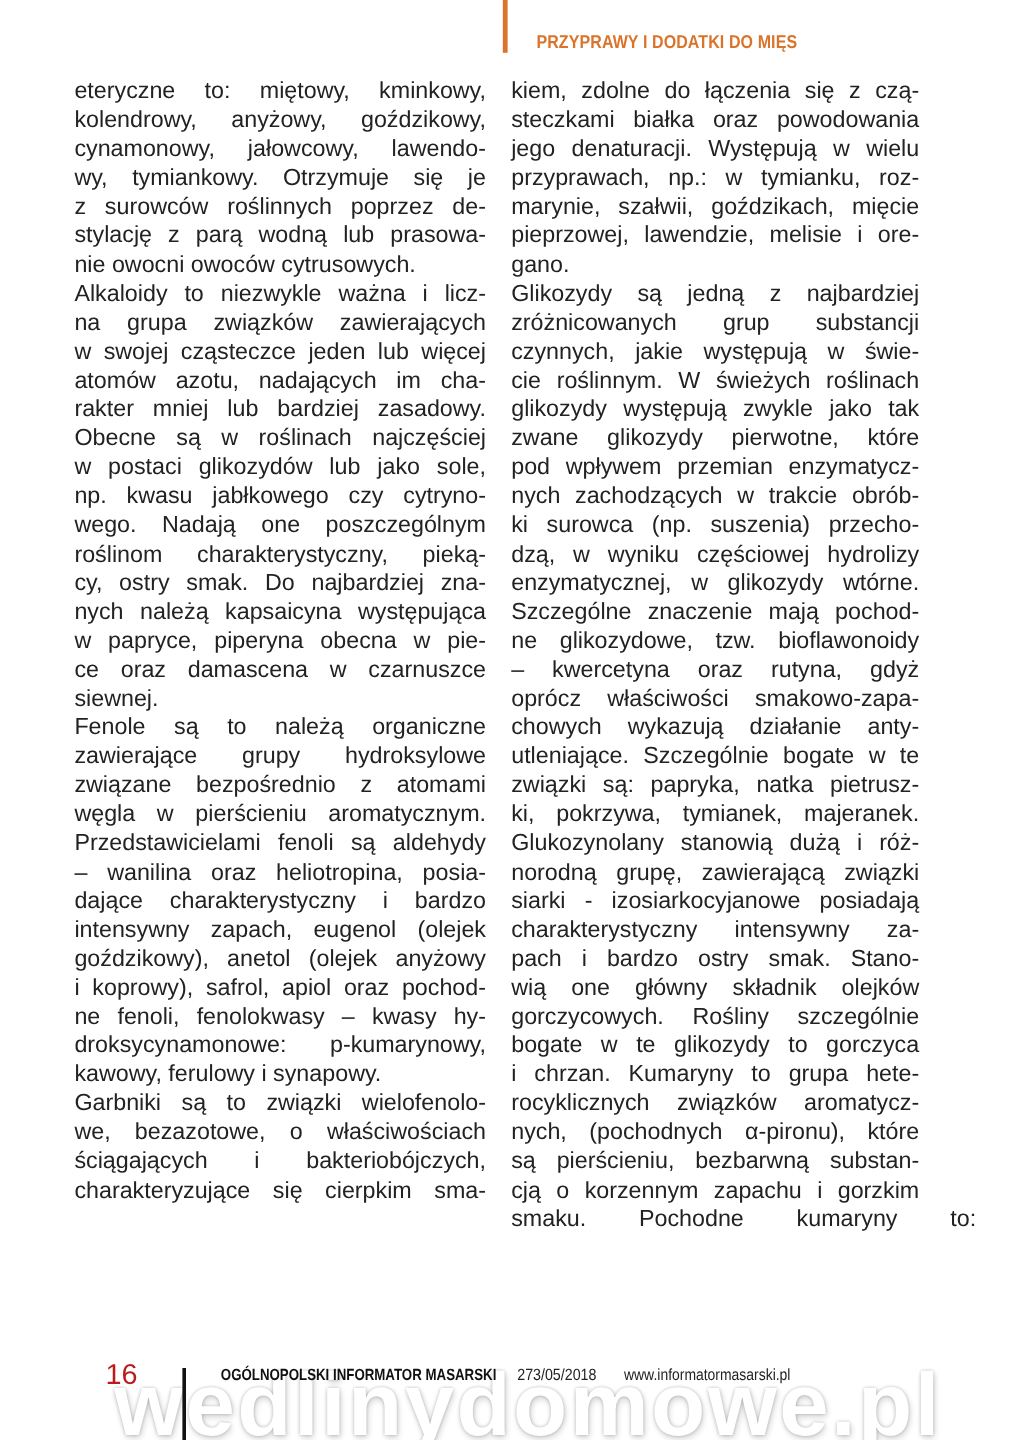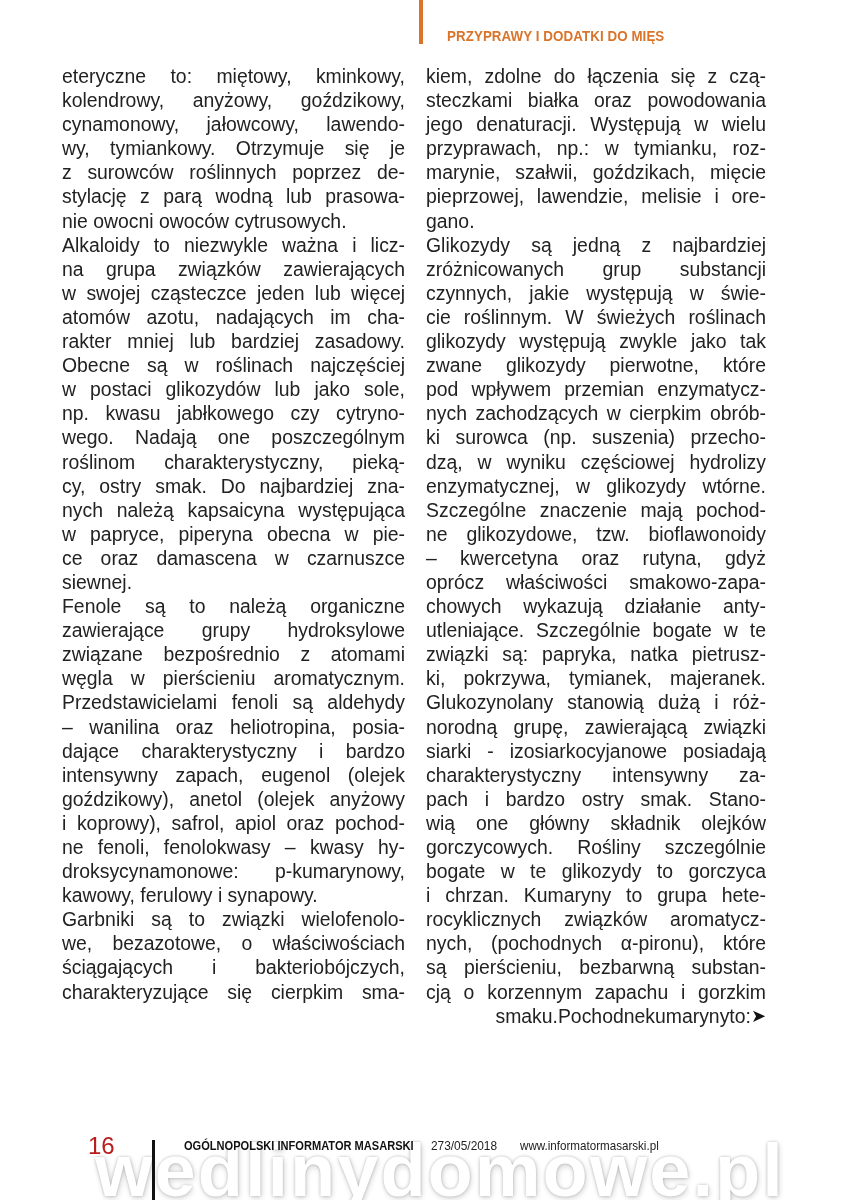--- a/index.html
+++ b/index.html
@@ -75,21 +75,21 @@
     <span class="line">marynie, szałwii, goździkach, mięcie</span>
     <span class="line">pieprzowej, lawendzie, melisie i ore-</span>
     <span class="line last">gano.</span>
     <span class="line">Glikozydy są jedną z najbardziej</span>
     <span class="line">zróżnicowanych grup substancji</span>
     <span class="line">czynnych, jakie występują w świe-</span>
     <span class="line">cie roślinnym. W świeżych roślinach</span>
     <span class="line">glikozydy występują zwykle jako tak</span>
     <span class="line">zwane glikozydy pierwotne, które</span>
     <span class="line">pod wpływem przemian enzymatycz-</span>
-    <span class="line">nych zachodzących w cierpkim obrób-</span>
+    <span class="line">nych zachodzących w trakcie obrób-</span>
     <span class="line">ki surowca (np. suszenia) przecho-</span>
     <span class="line">dzą, w wyniku częściowej hydrolizy</span>
     <span class="line">enzymatycznej, w glikozydy wtórne.</span>
     <span class="line">Szczególne znaczenie mają pochod-</span>
     <span class="line">ne glikozydowe, tzw. bioflawonoidy</span>
     <span class="line">– kwercetyna oraz rutyna, gdyż</span>
     <span class="line">oprócz właściwości smakowo-zapa-</span>
     <span class="line">chowych wykazują działanie anty-</span>
     <span class="line">utleniające. Szczególnie bogate w te</span>
     <span class="line">związki są: papryka, natka pietrusz-</span>
@@ -100,21 +100,21 @@
     <span class="line">charakterystyczny intensywny za-</span>
     <span class="line">pach i bardzo ostry smak. Stano-</span>
     <span class="line">wią one główny składnik olejków</span>
     <span class="line">gorczycowych. Rośliny szczególnie</span>
     <span class="line">bogate w te glikozydy to gorczyca</span>
     <span class="line">i chrzan. Kumaryny to grupa hete-</span>
     <span class="line">rocyklicznych związków aromatycz-</span>
     <span class="line">nych, (pochodnych α-pironu), które</span>
     <span class="line">są pierścieniu, bezbarwną substan-</span>
     <span class="line">cją o korzennym zapachu i gorzkim</span>
-    <span class="line last" style="text-align: justify; text-align-last: justify; display: flex; justify-content: flex-end;">
+    <span class="line last" style="text-align: justify; text-align-last: justify; display: flex; justify-content: flex-start; gap: 44px;">
       <span>smaku.</span>
       <span>Pochodne</span>
       <span>kumaryny</span>
       <span>to:</span>
       <span class="continue-arrow" style="margin-left: 0px;">➤</span>
     </span>
   </div>
 
 <div class="watermark">wedlinydomowe.pl</div>
 

